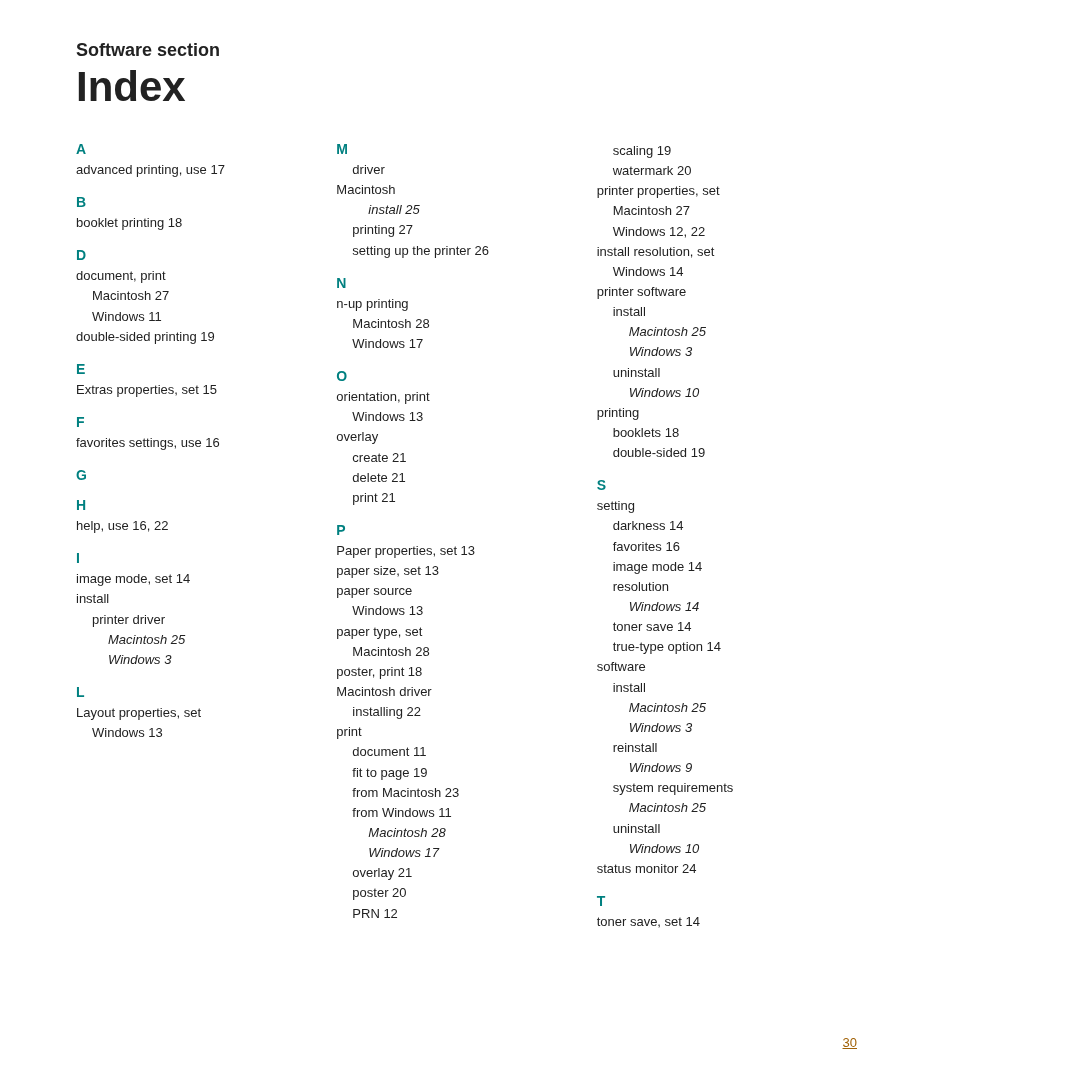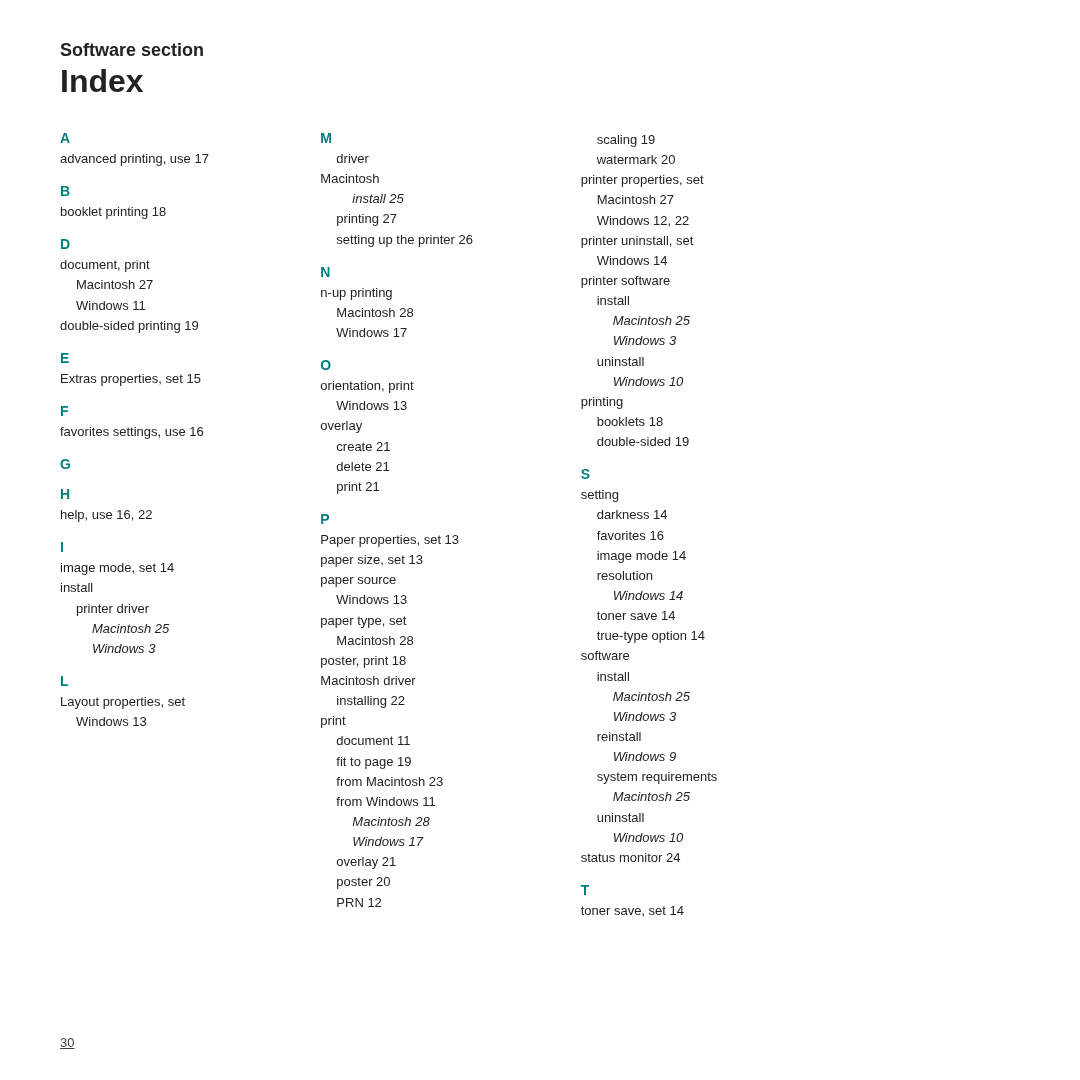--- a/index.html
+++ b/index.html
@@ -10,32 +10,33 @@
       color: #222;
       width: 1080px;
       height: 1080px;
       overflow: hidden;
     }
     .page {
       width: 901px;
       height: 1080px;
       padding: 40px 60px 40px 60px;
       position: relative;
+      margin-left: 16px;
     }
     .header-section {
       margin-bottom: 30px;
     }
     .section-label {
       font-size: 18px;
       font-weight: bold;
       color: #222;
       margin-bottom: 2px;
     }
     .page-title {
-      font-size: 32px;
+      font-size: 42px;
       font-weight: bold;
       color: #222;
       margin-bottom: 24px;
     }
     .columns {
       display: flex;
       gap: 0;
       width: 100%;
     }
     .column {
@@ -53,26 +54,26 @@
       margin-top: 0;
     }
     .entry {
       line-height: 1.55;
       font-size: 13px;
       color: #222;
     }
     .indent1 { padding-left: 16px; }
     .indent2 { padding-left: 32px; font-style: italic; }
     .page-number {
-      text-align: left;
+      text-align: right;
       position: absolute;
       bottom: 30px;
       width: calc(100% - 120px);
       font-size: 13px;
-      color: #404040;
+      color: #a16207;
       text-decoration: underline;
     }
   </style>
 </head>
 <body>
 
 <div class="page">
   <div class="header-section">
     <div class="section-label">Software section</div>
     <div class="page-title">Index</div>
@@ -144,21 +145,21 @@
         <div class="entry indent1">overlay 21</div>
         <div class="entry indent1">poster 20</div>
         <div class="entry indent1">PRN 12</div>
       </div>
       <div class="column">
         <div class="entry indent1">scaling 19</div>
         <div class="entry indent1">watermark 20</div>
         <div class="entry indent0">printer properties, set</div>
         <div class="entry indent1">Macintosh 27</div>
         <div class="entry indent1">Windows 12, 22</div>
-        <div class="entry indent0">printer uninstall, set</div>
+        <div class="entry indent0">install resolution, set</div>
         <div class="entry indent1">Windows 14</div>
         <div class="entry indent0">printer software</div>
         <div class="entry indent1">install</div>
         <div class="entry indent2">Macintosh 25</div>
         <div class="entry indent2">Windows 3</div>
         <div class="entry indent1">uninstall</div>
         <div class="entry indent2">Windows 10</div>
         <div class="entry indent0">printing</div>
         <div class="entry indent1">booklets 18</div>
         <div class="entry indent1">double-sided 19</div>

